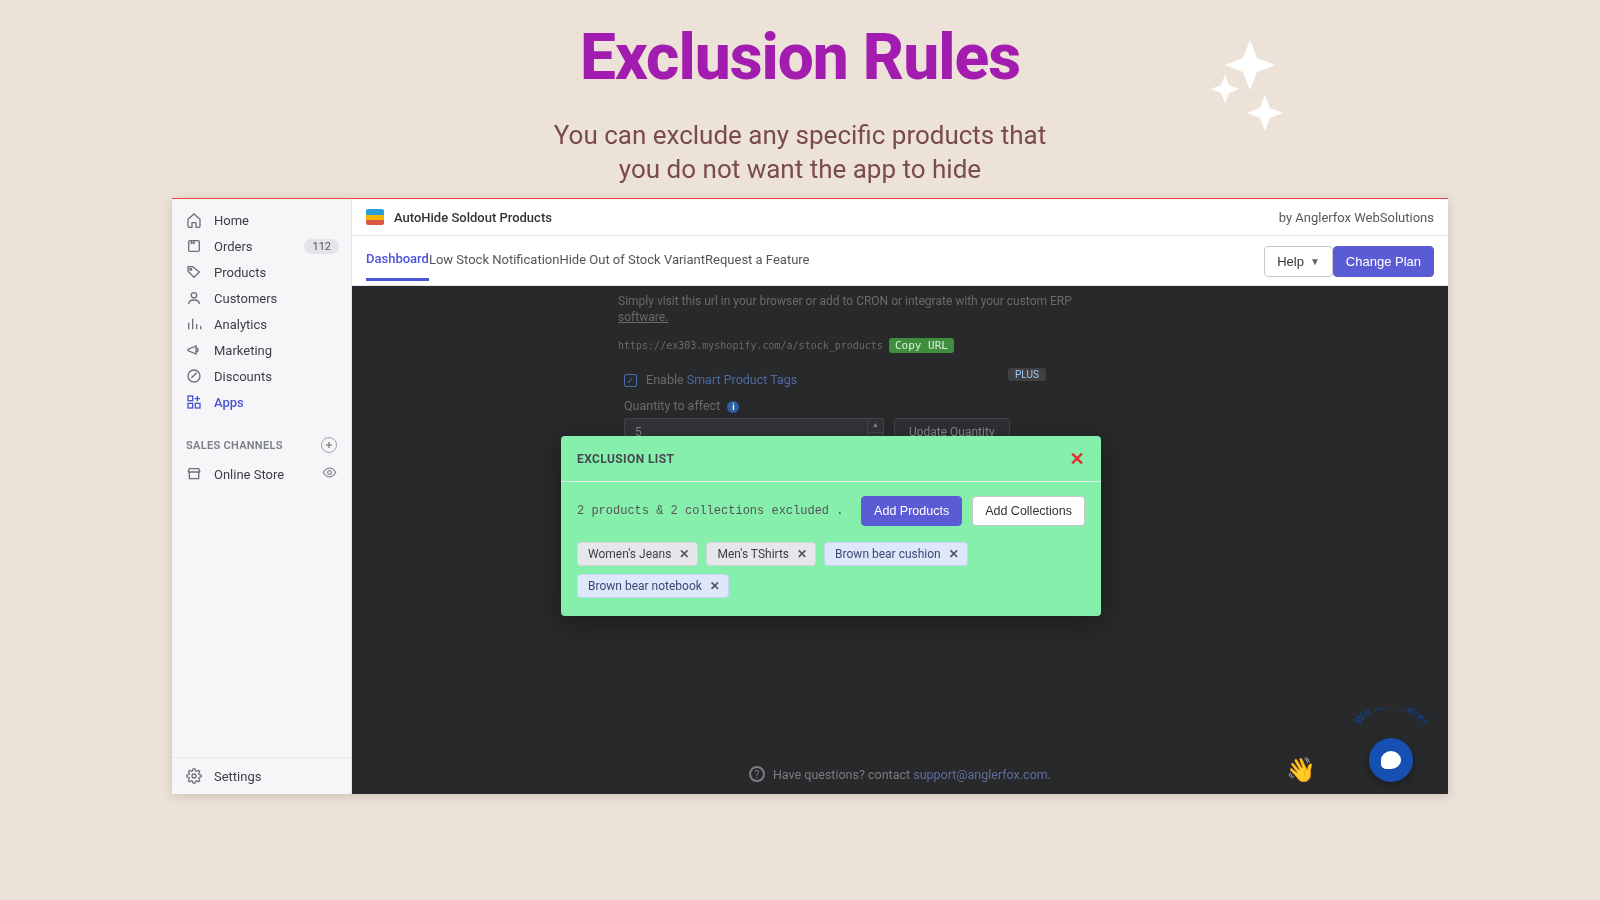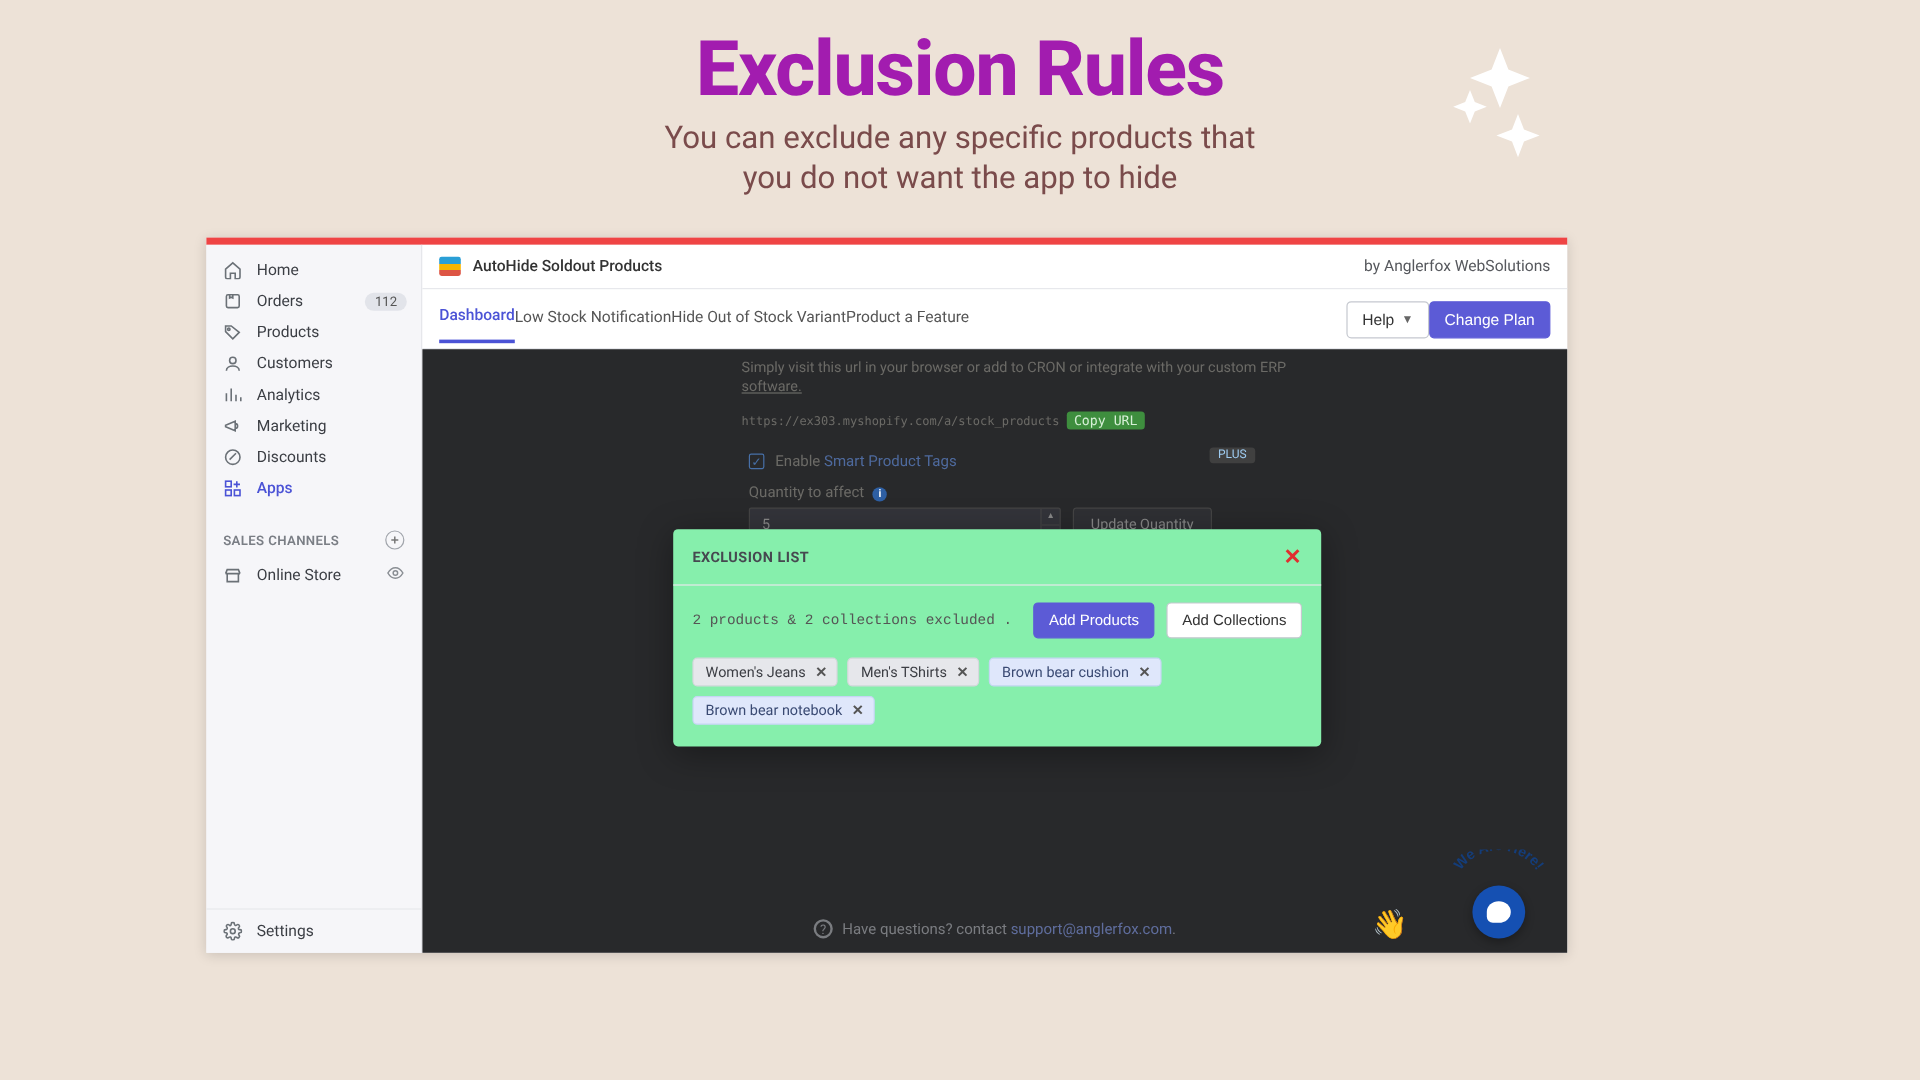--- a/index.html
+++ b/index.html
@@ -16,39 +16,39 @@
     font-size: 64px;
     font-weight: 800;
     color: #a21caf;
     margin-top: 20px;
     letter-spacing: -1px;
   }
   .hero-sub {
     text-align: center;
     font-size: 26px;
     color: #7a4b4b;
-    margin-top: 4px;
+    margin-top: 24px;
     line-height: 1.3;
   }
   .sparkles {
     position: absolute;
     right: 290px;
     top: 40px;
     pointer-events: none;
   }
   .sparkles .s { position: absolute; fill: #fff; }
 
   .app-frame {
     position: absolute;
     left: 172px;
     top: 198px;
-    width: 1134px;
+    width: 1276px;
     height: 596px;
     background: #f6f6f9;
-    border-top: 6px solid #ef4444;
+    border-top: 1px solid #ef4444;
     box-shadow: 0 2px 10px rgba(0,0,0,.15);
     display: flex;
   }
   .sidebar {
     width: 180px;
     background: #f6f6f9;
     border-right: 1px solid #e1e3e8;
     display: flex;
     flex-direction: column;
     font-size: 13px;
@@ -418,21 +418,21 @@
     <div class="app-header">
       <div class="app-logo"></div>
       <div class="app-title">AutoHide Soldout Products</div>
       <div class="app-by">by Anglerfox WebSolutions</div>
     </div>
 
     <div class="tabbar">
       <div class="tab active">Dashboard</div>
       <div class="tab">Low Stock Notification</div>
       <div class="tab">Hide Out of Stock Variant</div>
-      <div class="tab">Product a Feature</div>
+      <div class="tab">Request a Feature</div>
       <div class="tab-spacer"></div>
       <button class="btn">
         <span>Help</span>
         <span class="caret">▼</span>
       </button>
       <button class="btn primary">Change Plan</button>
     </div>
 
     <div class="content-dim">
       <div class="dim-inner">

